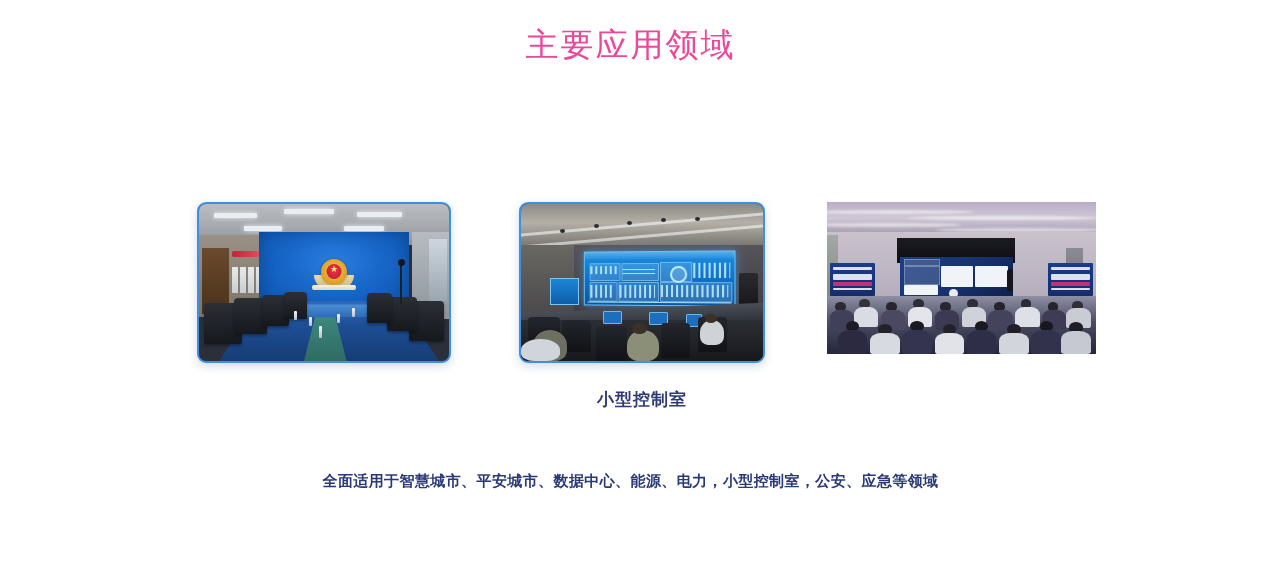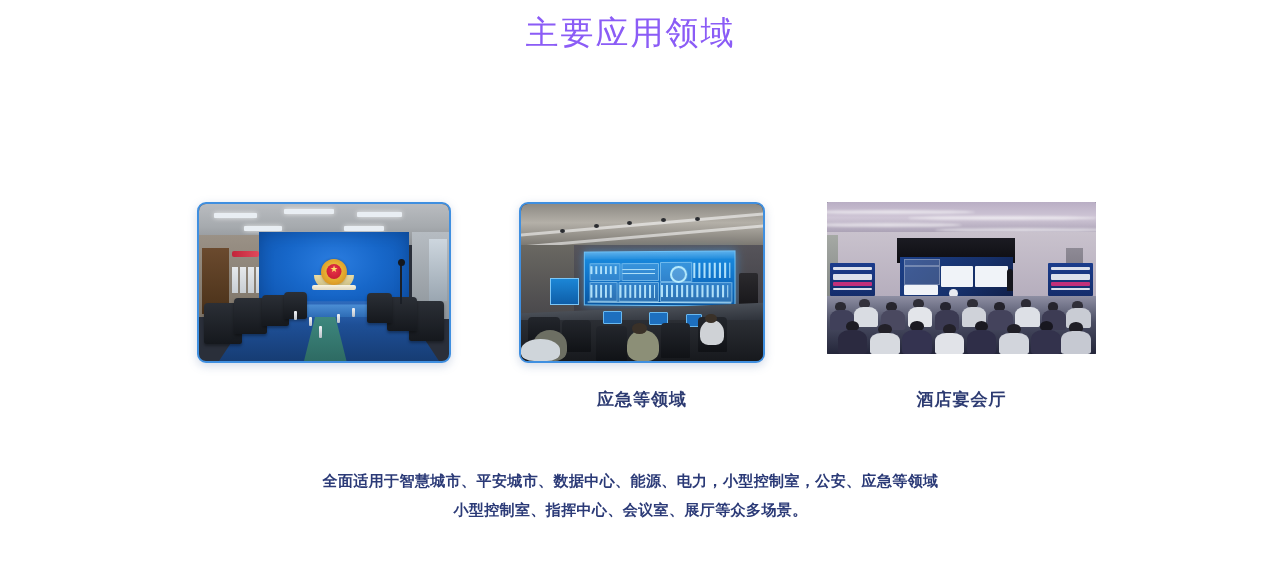--- a/index.html
+++ b/index.html
@@ -25,24 +25,24 @@
     font-size: 33px;
     font-weight: bold;
     color: #a3a3a3;
     letter-spacing: 0.5px;
     line-height: 42px;
     margin: 0;
   }
   .title-cn {
     font-size: 33px;
     font-weight: 400;
-    color: #8b5cf6;
+    color: #ec4899;
     letter-spacing: 2px;
     line-height: 46px;
-    margin: 0;
+    margin: 12px;
   }
 
   
   .cards {
     position: absolute;
     left: 0;
     top: 202px;
     width: 1261px;
     height: 220px;
   }
@@ -484,21 +484,21 @@
         <div class="s2-seat" style="left:73%;top:72%;width:12%;height:22%;"></div>
 
         <div class="s2-person" style="left:5%;top:80%;width:14%;height:20%;background:#6d6f63;"></div>
         <div class="s2-person" style="left:44%;top:80%;width:13%;height:20%;background:#8c8f77;"></div>
         <div class="s2-person" style="left:46%;top:76%;width:6%;height:7%;background:#3a3128;border-radius:50%;"></div>
         <div class="s2-person" style="left:74%;top:74%;width:10%;height:16%;background:#cfd2d6;"></div>
         <div class="s2-person" style="left:76%;top:70%;width:5%;height:6%;background:#3a3128;border-radius:50%;"></div>
         <div class="s2-person" style="left:0%;top:86%;width:16%;height:14%;background:#cfd5da;"></div>
       </div>
     </div>
-    <div class="caption">应急等领域</div>
+    <div class="caption">小型控制室</div>
   </div>
 
   <div class="card card-3">
     <div class="photo plain photo-3">
       <div class="scene">
         <div class="s3-ceiling"></div>
         <div class="s3-ceil-wave" style="left:-5%;top:5%;width:60%;"></div>
         <div class="s3-ceil-wave" style="left:30%;top:9%;width:70%;"></div>
         <div class="s3-ceil-wave" style="left:-5%;top:14%;width:55%;"></div>
         <div class="s3-ceil-wave" style="left:40%;top:17%;width:65%;"></div>
@@ -565,21 +565,19 @@
         <div class="s3-head" style="left:55%;top:78%;width:5%;height:7%;background:#1a1921;"></div>
         <div class="s3-body" style="left:52%;top:84%;width:11%;height:16%;background:#2f2e48;"></div>
         <div class="s3-head" style="left:67%;top:80%;width:5%;height:7%;background:#201f27;"></div>
         <div class="s3-body" style="left:64%;top:86%;width:11%;height:14%;background:#d2d5dc;"></div>
         <div class="s3-head" style="left:79%;top:78%;width:5%;height:7%;background:#181720;"></div>
         <div class="s3-body" style="left:76%;top:84%;width:11%;height:16%;background:#33324c;"></div>
         <div class="s3-head" style="left:90%;top:79%;width:5%;height:7%;background:#1f1e26;"></div>
         <div class="s3-body" style="left:87%;top:85%;width:11%;height:15%;background:#c6c9d2;"></div>
       </div>
     </div>
-    <div class="caption">酒店宴会厅</div>
   </div>
 
 </div>
 
 <div class="footer">
   <div class="footer-line">全面适用于智慧城市、平安城市、数据中心、能源、电力，小型控制室，公安、应急等领域</div>
-  <div class="footer-line">小型控制室、指挥中心、会议室、展厅等众多场景。</div>
 </div>
 
 </body></html>

